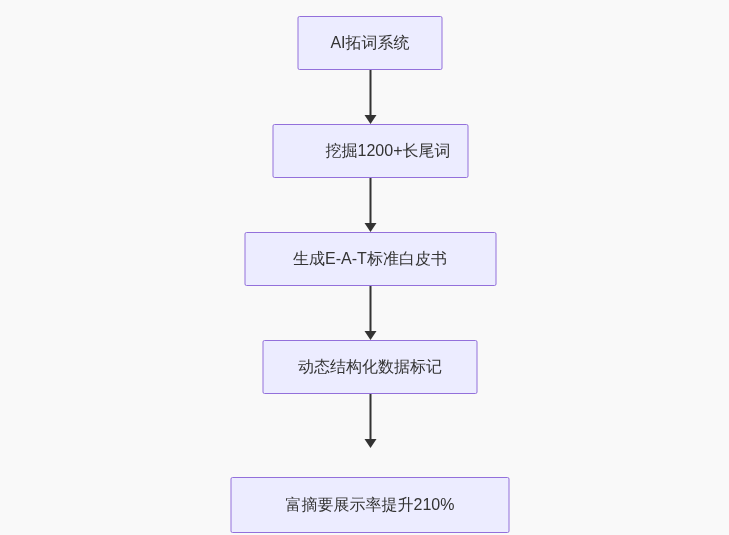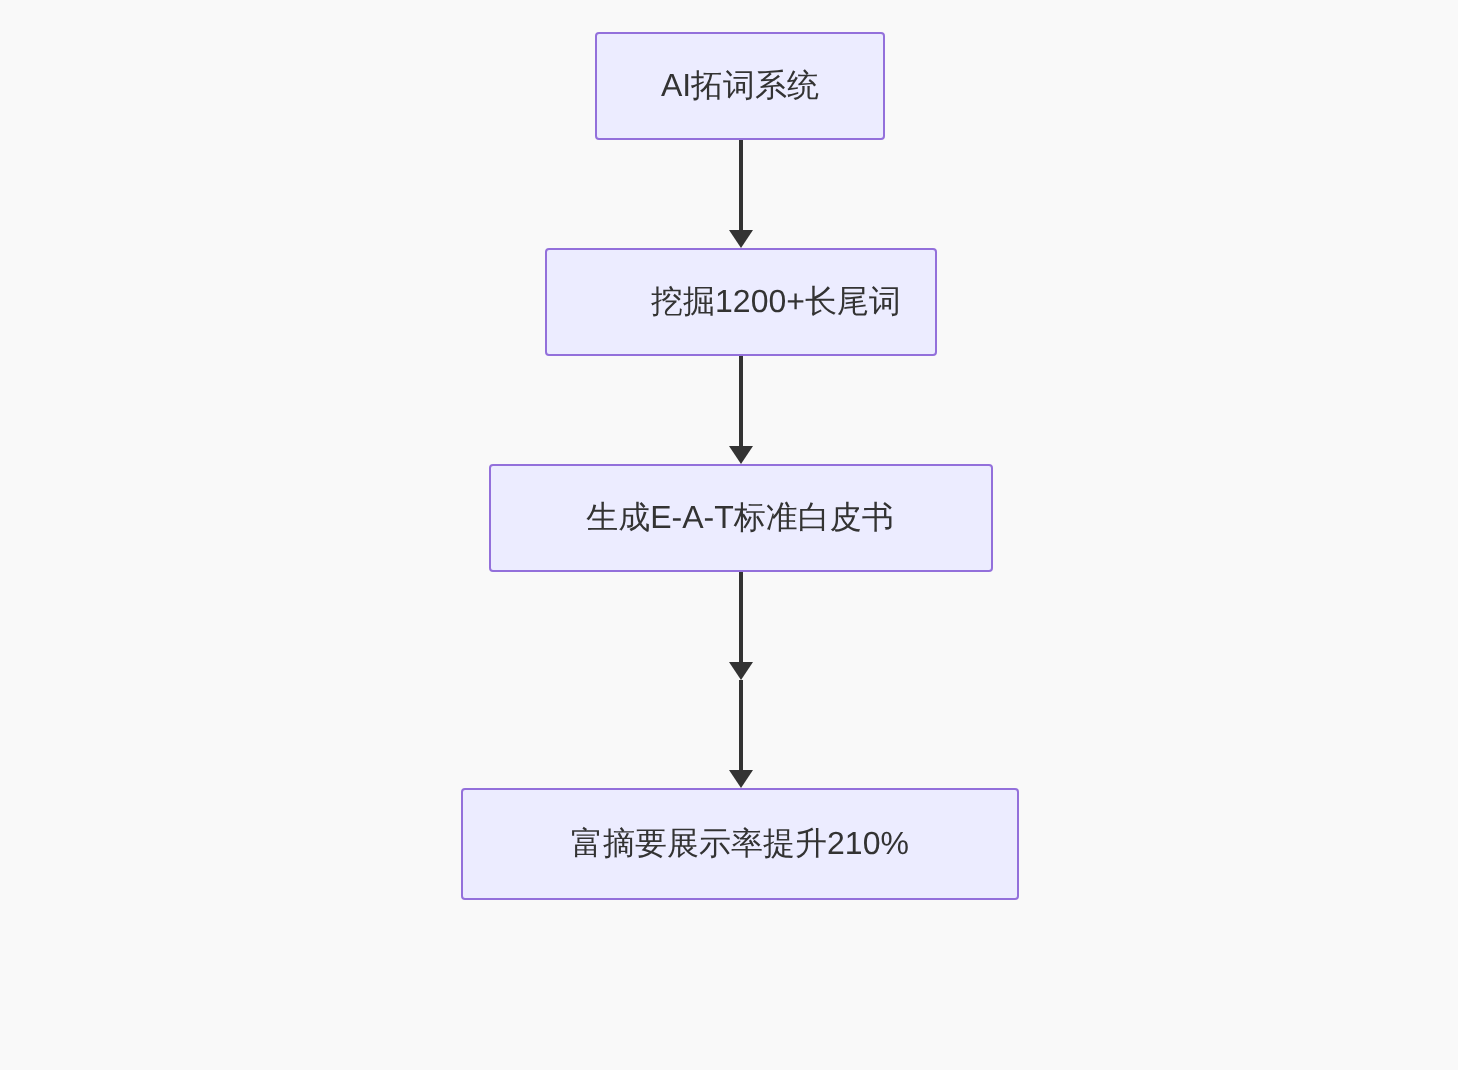--- a/index.html
+++ b/index.html
@@ -85,23 +85,26 @@
 
   <div class="node" style="width:252px;">
     <span>生成E-A-T标准白皮书</span>
   </div>
 
   <div class="edge">
     <div class="shaft"></div>
     <div class="head"></div>
   </div>
 
+  <div class="node" style="width:215px;">
+    <span>动态结构化数据标记</span>
+  </div>
 
   <div class="edge">
     <div class="shaft"></div>
     <div class="head"></div>
   </div>
 
-  <div class="node" style="width:279px; height:56px;">
+  <div class="node" style="width:279px; height:56px;margin-top:29px;">
     <span>富摘要展示率提升210%</span>
   </div>
 
 </div>
 
 </body></html>

